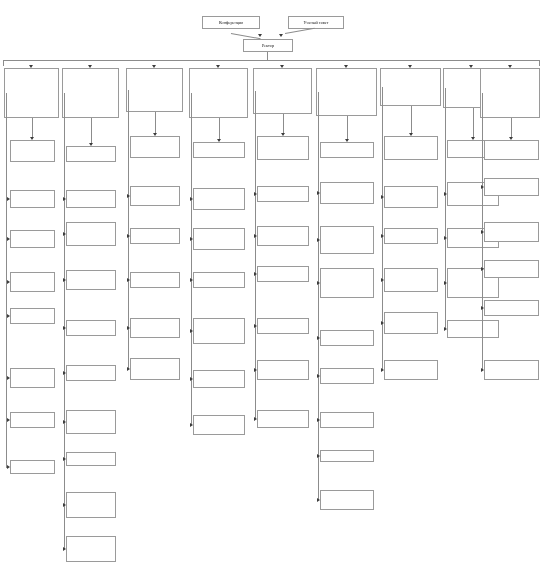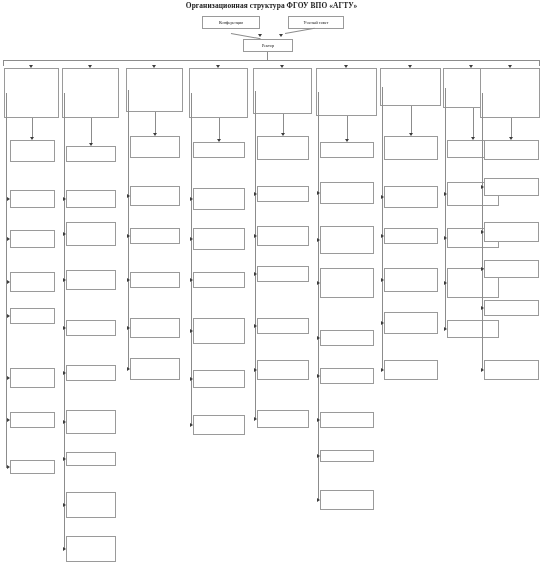--- a/index.html
+++ b/index.html
@@ -52,21 +52,20 @@
     border-left:0.7px solid #8c8c8c;border-top:0.7px solid #8c8c8c;
     border-right:0.7px solid #8c8c8c;
     box-sizing:border-box;
   }
 </style>
 </head>
 <body>
 
 <div id="chart">
 
-  <div class="title">Организационная структура ФГОУ ВПО «АГТУ»</div>
 
   <div class="box top" style="left:202px;top:16px;width:58px;height:13px;">Конференция</div>
   <div class="box top" style="left:288px;top:16px;width:56px;height:13px;">Ученый совет</div>
   <div class="box top" style="left:243px;top:39px;width:50px;height:13px;">Ректор</div>
 
   <div class="hline" style="left:231px;top:33px;width:30px;transform:rotate(10deg);transform-origin:left center;"></div>
   <div class="hline" style="left:285px;top:33px;width:30px;transform:rotate(-10deg);transform-origin:left center;"></div>
   <div class="arrow-d" style="left:258px;top:34px;"></div>
   <div class="arrow-d" style="left:279px;top:34px;"></div>
 

